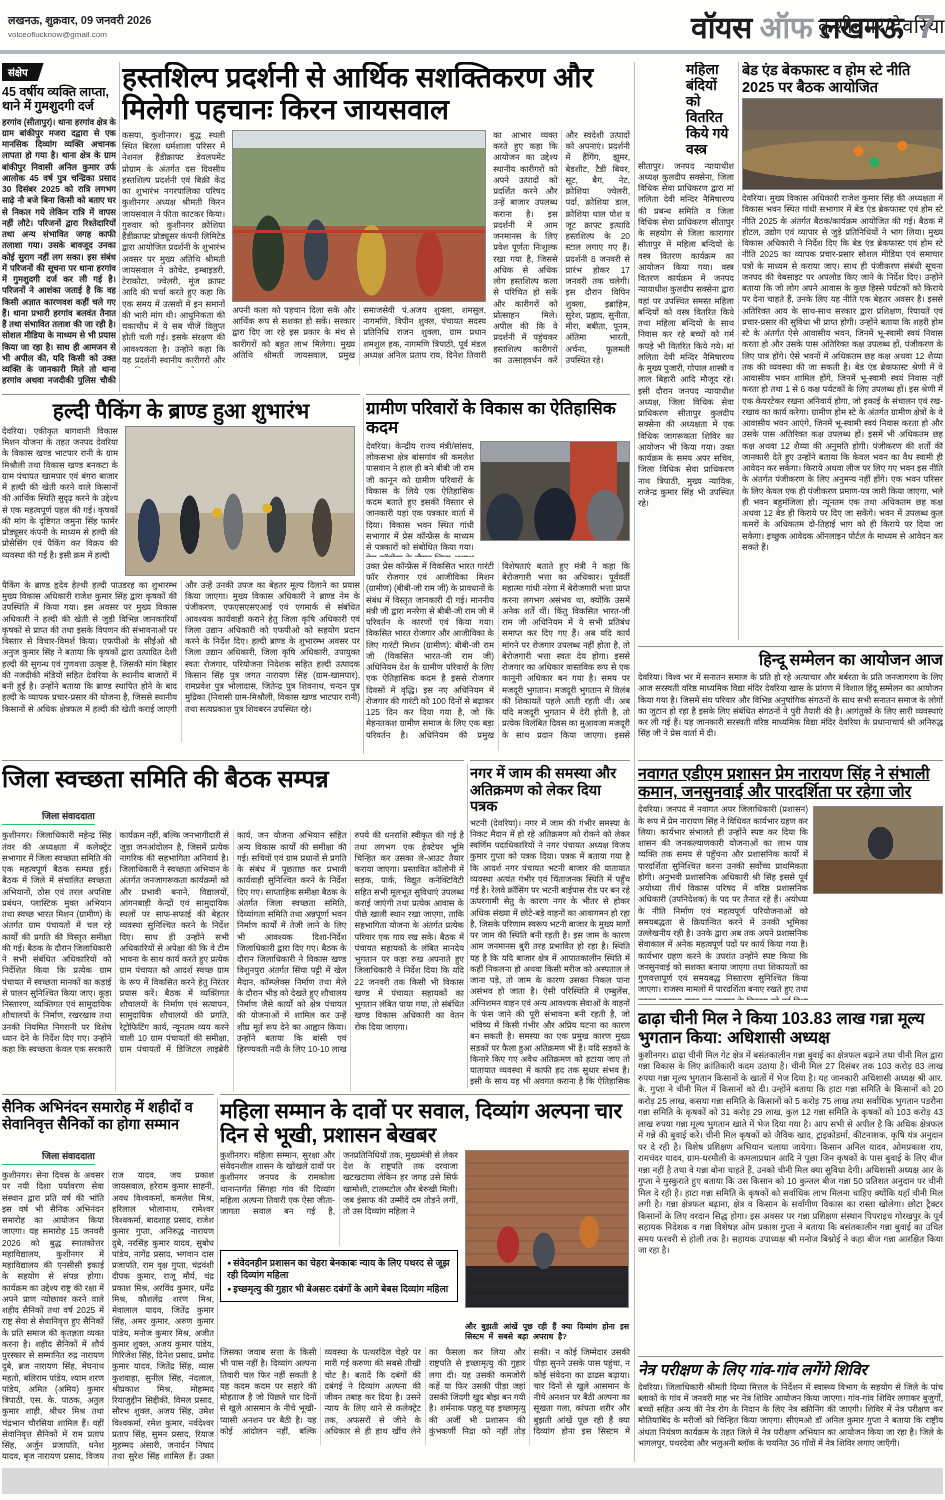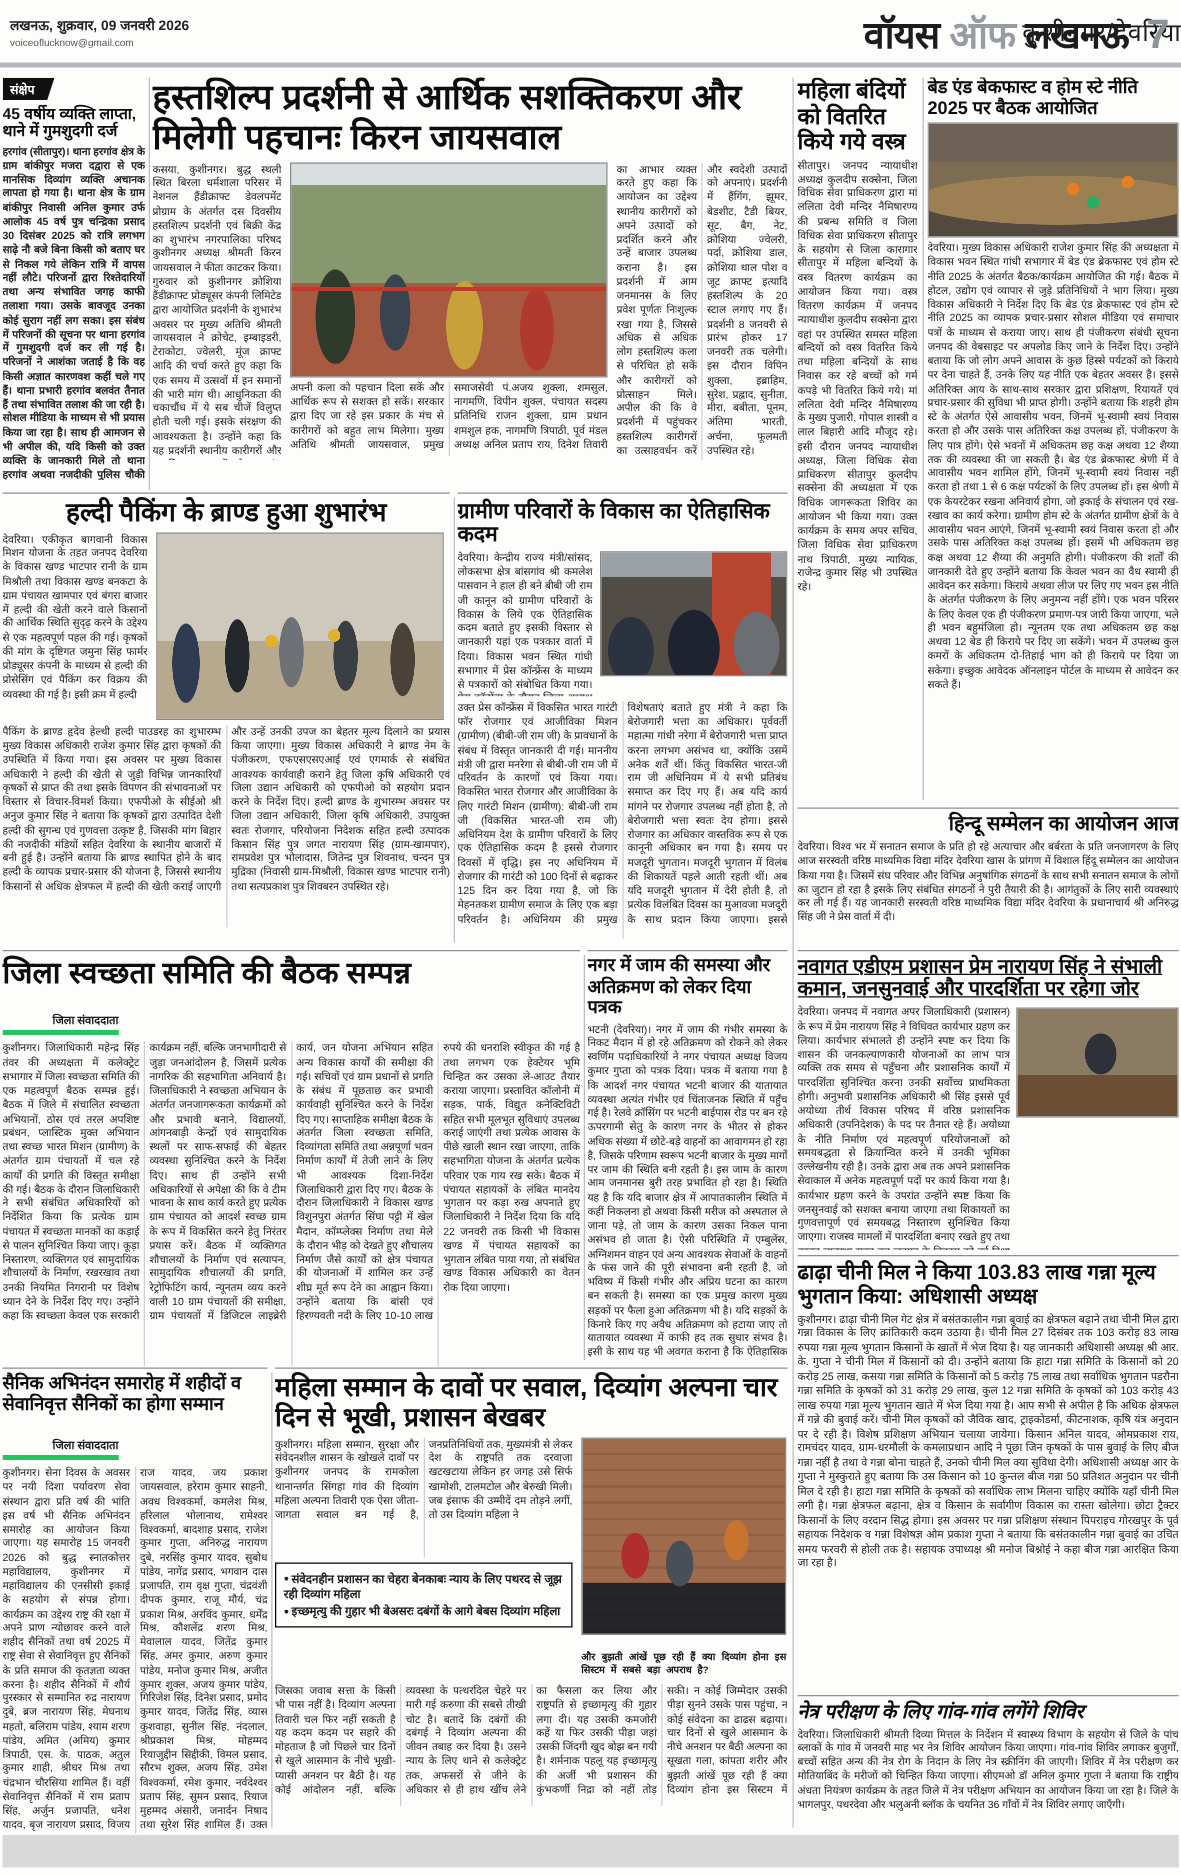--- a/index.html
+++ b/index.html
@@ -12,21 +12,21 @@
   .hdr-section{position:absolute;left:0;right:0;top:12px;text-align:right;font-size:20px;font-weight:normal;letter-spacing:.5px;}
   .hdr-mast{position:absolute;right:10px;top:6px;font-size:30px;font-weight:bold;letter-spacing:-.5px;}
   .mast-dark{color:#1c1c1c;} .mast-gray{color:#979ca2;} .mast-page{color:#8d9298;font-size:33px;margin-left:6px;}
   .hdr-rule{position:absolute;left:0;top:50px;width:945px;height:4px;background:#b5b9be;}
   
   .art{position:absolute;overflow:hidden;}
   .hl{font-weight:bold;color:#0d0d0d;line-height:1.14;margin:0 0 3px 0;}
   .body{font-size:8.4px;line-height:1.34;text-align:justify;color:#222;overflow:hidden;}
   .cols2{column-count:2;column-gap:8px;column-rule:1px solid #cfcfcf;}
   .cols4{column-count:4;column-gap:8px;column-rule:1px solid #cfcfcf;}
-  .byline{font-size:9px;font-weight:bold;border-bottom:4px solid #22c55e;display:inline-block;padding-bottom:2px;margin:14px 0 5px 0;padding-left:40px;}
+  .byline{font-size:9px;font-weight:bold;border-bottom:1px solid #22c55e;display:inline-block;padding-bottom:2px;margin:14px 0 5px 0;padding-left:40px;}
   .topline{border-top:1px solid #8f8f8f;padding-top:4px;}
   .vline{position:absolute;width:1px;background:#bdbdbd;}
   .footer-bar{position:absolute;left:2px;top:1468px;width:941px;height:26px;background:#d9d9d9;}
   
   .brief-tag{display:inline-block;background:#111;color:#fff;font-size:10px;font-weight:bold;
              padding:2px 16px 2px 6px;clip-path:polygon(0 0,100% 0,86% 100%,0 100%);}
   
   .photo{border:1px solid #888;box-sizing:border-box;}
   .ph-ribbon{background:
      linear-gradient(to bottom,transparent 58%,#c0392b 58%,#c0392b 60%,transparent 60%),
@@ -101,21 +101,21 @@
       <div class="body" style="width:104px;height:238px;">कसया, कुशीनगर। बुद्ध स्थली स्थित बिरला धर्मशाला परिसर में नेशनल हैंडीक्राफ्ट डेवलपमेंट प्रोग्राम के अंतर्गत दस दिवसीय हस्तशिल्प प्रदर्शनी एवं बिक्री केंद्र का शुभारंभ नगरपालिका परिषद कुशीनगर अध्यक्ष श्रीमती किरन जायसवाल ने फीता काटकर किया। गुरुवार को कुशीनगर क्रोशिया हैंडीक्राफ्ट प्रोड्यूसर कंपनी लिमिटेड द्वारा आयोजित प्रदर्शनी के शुभारंभ अवसर पर मुख्य अतिथि श्रीमती जायसवाल ने क्रोचेट, इम्बाइडरी, टेराकोटा, ज्वेलरी, मूंज क्राफ्ट आदि की चर्चा करते हुए कहा कि एक समय में उत्सवों में इन समानों की भारी मांग थी। आधुनिकता की चकाचौंध में ये सब चीजें विलुप्त होती चली गई। इसके संरक्षण की आवश्यकता है। उन्होंने कहा कि यह प्रदर्शनी स्थानीय कारीगरों और हस्तशिल्प उत्पादकों को एक मंच प्रदान करेगी, जिससे वे</div>
       <div style="width:254px;margin:0 7px;">
         <div class="photo ph-ribbon" style="width:254px;height:172px;"></div>
         <div class="body cols2" style="height:60px;margin-top:3px;">अपनी कला को पहचान दिला सकें और आर्थिक रूप से सशक्त हो सकें। सरकार द्वारा दिए जा रहे इस प्रकार के मंच से कारीगरों को बहुत लाभ मिलेगा। मुख्य अतिथि श्रीमती जायसवाल, प्रमुख समाजसेवी पं.अजय शुक्ला, शमसुल, नागमणि, विपीन शुक्ल, पंचायत सदस्य प्रतिनिधि राजन शुक्ला, ग्राम प्रधान शमशुल हक, नागमणि त्रिपाठी, पूर्व मंडल अध्यक्ष अनिल प्रताप राय, दिनेश तिवारी भोजपुरिया के साथ प्रदर्शनी का अवलोकन किया। निदेशक देश दीपक दुबे ने अतिथियों को बुके और मोमेंटो देकर सम्मानित किया व सभी</div>
       </div>
       <div class="body cols2" style="width:138px;height:238px;">का आभार व्यक्त करते हुए कहा कि आयोजन का उद्देश्य स्थानीय कारीगरों को अपने उत्पादों को प्रदर्शित करने और उन्हें बाजार उपलब्ध कराना है। इस प्रदर्शनी में आम जनमानस के लिए प्रवेश पूर्णतः निःशुल्क रखा गया है, जिससे अधिक से अधिक लोग हस्तशिल्प कला से परिचित हो सकें और कारीगरों को प्रोत्साहन मिले। अपील की कि वे प्रदर्शनी में पहुंचकर हस्तशिल्प कारीगरों का उत्साहवर्धन करें और स्वदेशी उत्पादों को अपनाएं। प्रदर्शनी में हैंगिंग, झूमर, बेडशीट, टैडी बियर, सूट, बैग, नेट, क्रोशिया ज्वेलरी, पर्दा, क्रोशिया डाल, क्रोशिया थाल पोश व जूट क्राफ्ट इत्यादि हस्तशिल्प के 20 स्टाल लगाए गए हैं। प्रदर्शनी 8 जनवरी से प्रारंभ होकर 17 जनवरी तक चलेगी। इस दौरान विपिन शुक्ला, इब्राहिम, सुरेश, प्रह्लाद, सुनीता, मीरा, बबीता, पूनम, अंतिमा भारती, अर्चना, फूलमती उपस्थित रहे।</div>
     </div>
   </div>
 
   <div class="art" style="left:638px;top:62px;width:96px;height:578px;">
-    <div class="hl" style="font-size:18px;">महिला बंदियों को वितरित किये गये वस्त्र</div>
+    <div class="hl" style="font-size:14px;margin-left:48px;">महिला बंदियों को वितरित किये गये वस्त्र</div>
     <div class="body" style="height:540px;">सीतापुर। जनपद न्यायाधीश अध्यक्ष कुलदीप सक्सेना, जिला विधिक सेवा प्राधिकरण द्वारा मां ललिता देवी मन्दिर नैमिषारण्य की प्रबन्ध समिति व जिला विधिक सेवा प्राधिकरण सीतापुर के सहयोग से जिला कारागार सीतापुर में महिला बन्दियों के वस्त्र वितरण कार्यक्रम का आयोजन किया गया। वस्त्र वितरण कार्यक्रम में जनपद न्यायाधीश कुलदीप सक्सेना द्वारा वहां पर उपस्थित समस्त महिला बन्दियों को वस्त्र वितरित किये तथा महिला बन्दियों के साथ निवास कर रहे बच्चों को गर्म कपड़े भी वितरित किये गये। मां ललिता देवी मन्दिर नैमिषारण्य के मुख्य पुजारी, गोपाल शास्त्री व लाल बिहारी आदि मौजूद रहे। इसी दौरान जनपद न्यायाधीश अध्यक्ष, जिला विधिक सेवा प्राधिकरण सीतापुर कुलदीप सक्सेना की अध्यक्षता में एक विधिक जागरूकता शिविर का आयोजन भी किया गया। उक्त कार्यक्रम के समय अपर सचिव, जिला विधिक सेवा प्राधिकरण नाथ त्रिपाठी, मुख्य न्यायिक, राजेन्द्र कुमार सिंह भी उपस्थित रहे।</div>
   </div>
 
   <div class="art" style="left:742px;top:62px;width:201px;height:578px;">
     <div class="hl" style="font-size:14.5px;">बेड एंड बेकफास्ट व होम स्टे नीति 2025 पर बैठक आयोजित</div>
     <div class="photo ph-meeting" style="width:201px;height:92px;margin:2px 0 3px 0;"></div>
     <div class="body" style="height:438px;">देवरिया। मुख्य विकास अधिकारी राजेश कुमार सिंह की अध्यक्षता में विकास भवन स्थित गांधी सभागार में बेड एंड ब्रेकफास्ट एवं होम स्टे नीति 2025 के अंतर्गत बैठक/कार्यक्रम आयोजित की गई। बैठक में होटल, उद्योग एवं व्यापार से जुड़े प्रतिनिधियों ने भाग लिया। मुख्य विकास अधिकारी ने निर्देश दिए कि बेड एंड ब्रेकफास्ट एवं होम स्टे नीति 2025 का व्यापक प्रचार-प्रसार सोशल मीडिया एवं समाचार पत्रों के माध्यम से कराया जाए। साथ ही पंजीकरण संबंधी सूचना जनपद की वेबसाइट पर अपलोड किए जाने के निर्देश दिए। उन्होंने बताया कि जो लोग अपने आवास के कुछ हिस्से पर्यटकों को किराये पर देना चाहते हैं, उनके लिए यह नीति एक बेहतर अवसर है। इससे अतिरिक्त आय के साथ-साथ सरकार द्वारा प्रशिक्षण, रियायतें एवं प्रचार-प्रसार की सुविधा भी प्राप्त होगी। उन्होंने बताया कि शहरी होम स्टे के अंतर्गत ऐसे आवासीय भवन, जिनमें भू-स्वामी स्वयं निवास करता हो और उसके पास अतिरिक्त कक्ष उपलब्ध हों, पंजीकरण के लिए पात्र होंगे। ऐसे भवनों में अधिकतम छह कक्ष अथवा 12 शैय्या तक की व्यवस्था की जा सकती है। बेड एंड ब्रेकफास्ट श्रेणी में वे आवासीय भवन शामिल होंगे, जिनमें भू-स्वामी स्वयं निवास नहीं करता हो तथा 1 से 6 कक्ष पर्यटकों के लिए उपलब्ध हों। इस श्रेणी में एक केयरटेकर रखना अनिवार्य होगा, जो इकाई के संचालन एवं रख-रखाव का कार्य करेगा। ग्रामीण होम स्टे के अंतर्गत ग्रामीण क्षेत्रों के वे आवासीय भवन आएंगे, जिनमें भू-स्वामी स्वयं निवास करता हो और उसके पास अतिरिक्त कक्ष उपलब्ध हों। इसमें भी अधिकतम छह कक्ष अथवा 12 शैय्या की अनुमति होगी। पंजीकरण की शर्तों की जानकारी देते हुए उन्होंने बताया कि केवल भवन का वैध स्वामी ही आवेदन कर सकेगा। किराये अथवा लीज पर लिए गए भवन इस नीति के अंतर्गत पंजीकरण के लिए अनुमन्य नहीं होंगे। एक भवन परिसर के लिए केवल एक ही पंजीकरण प्रमाण-पत्र जारी किया जाएगा, भले ही भवन बहुमंजिला हो। न्यूनतम एक तथा अधिकतम छह कक्ष अथवा 12 बेड ही किराये पर दिए जा सकेंगे। भवन में उपलब्ध कुल कमरों के अधिकतम दो-तिहाई भाग को ही किराये पर दिया जा सकेगा। इच्छुक आवेदक ऑनलाइन पोर्टल के माध्यम से आवेदन कर सकते हैं।</div>
   </div>
 
   <div class="art topline" style="left:2px;top:394px;width:358px;height:360px;">

